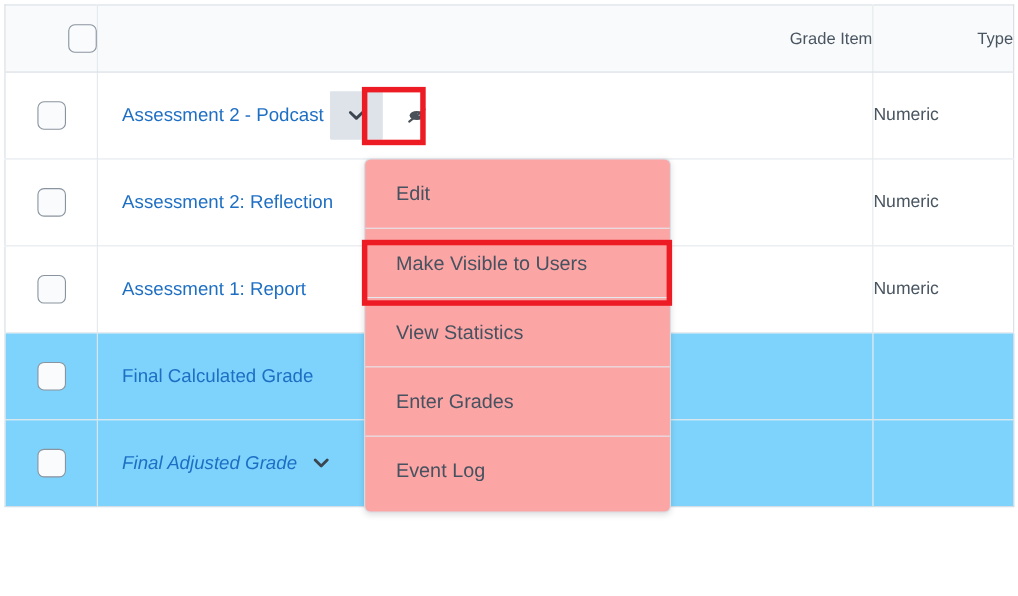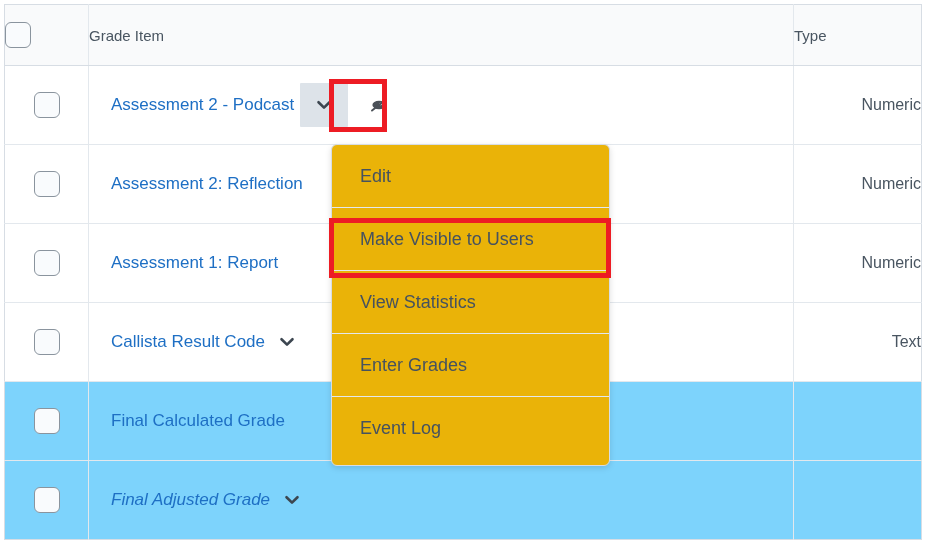--- a/index.html
+++ b/index.html
@@ -41,38 +41,38 @@
 
   thead th {
     background: #f9fafb;
     border-bottom: 1px solid #d7dde4;
     border-right: 1px solid #e3e8ed;
     height: 60px;
     padding: 0;
     font-weight: normal;
     font-size: 15px;
     color: #495561;
-    text-align: left;
+    text-align: right;
     vertical-align: middle;
   }
   thead th.th-check { border-right: 1px solid #e3e8ed; }
   thead th.th-type  { border-right: none; margin-top: 38px; }
 
   tbody td {
     height: 78px;
     padding: 0;
     border-bottom: 1px solid #e3e8ed;
     border-right: 1px solid #e3e8ed;
     vertical-align: middle;
     font-size: 16px;
     color: #495561;
     background: #ffffff;
   }
   tbody tr:last-child td { border-bottom: none; font-style: italic; }
-  tbody td.td-type { border-right: none; text-align: right; }
+  tbody td.td-type { border-right: none; text-align: left; }
 
   tbody tr.shaded td { background: #7dd3fc; }
 
   
   .td-check { text-align: center; }
   .cbox {
     display: inline-block;
     width: 26px;
     height: 26px;
     border: 1px solid #8a949e;
@@ -147,21 +147,21 @@
     width: 282px;
     height: 60px;
   }
 
   
   .menu {
     position: absolute;
     left: 331px;
     top: 144px;
     width: 277px;
-    background: #eab308;
+    background: #fca5a5;
     border: 1px solid #d7dde4;
     border-radius: 6px;
     box-shadow: 0 2px 6px rgba(0,0,0,0.13);
     z-index: 30;
     overflow: hidden;
   }
   .menu-item {
     height: 63px;
     line-height: 63px;
     padding-left: 28px;
@@ -239,36 +239,20 @@
           <span class="cbox"></span>
         </td>
         <td>
           <div class="item-wrap">
             <a class="item-link" href="#">Assessment 1: Report</a>
           </div>
         </td>
         <td class="td-type">Numeric</td>
       </tr>
 
-      <tr>
-        <td class="td-check">
-          <span class="cbox"></span>
-        </td>
-        <td>
-          <div class="item-wrap">
-            <a class="item-link" href="#">Callista Result Code</a>
-            <button class="chev-btn">
-              <svg width="20" height="20" viewBox="0 0 20 20">
-                <path d="M4.5 7.2 L10 12.6 L15.5 7.2" fill="none" stroke="#3c4650" stroke-width="2.6" stroke-linecap="round" stroke-linejoin="round"></path>
-              </svg>
-            </button>
-          </div>
-        </td>
-        <td class="td-type">Text</td>
-      </tr>
 
       <tr class="shaded">
         <td class="td-check">
           <span class="cbox"></span>
         </td>
         <td>
           <div class="item-wrap">
             <a class="item-link" href="#">Final Calculated Grade</a>
           </div>
         </td>

